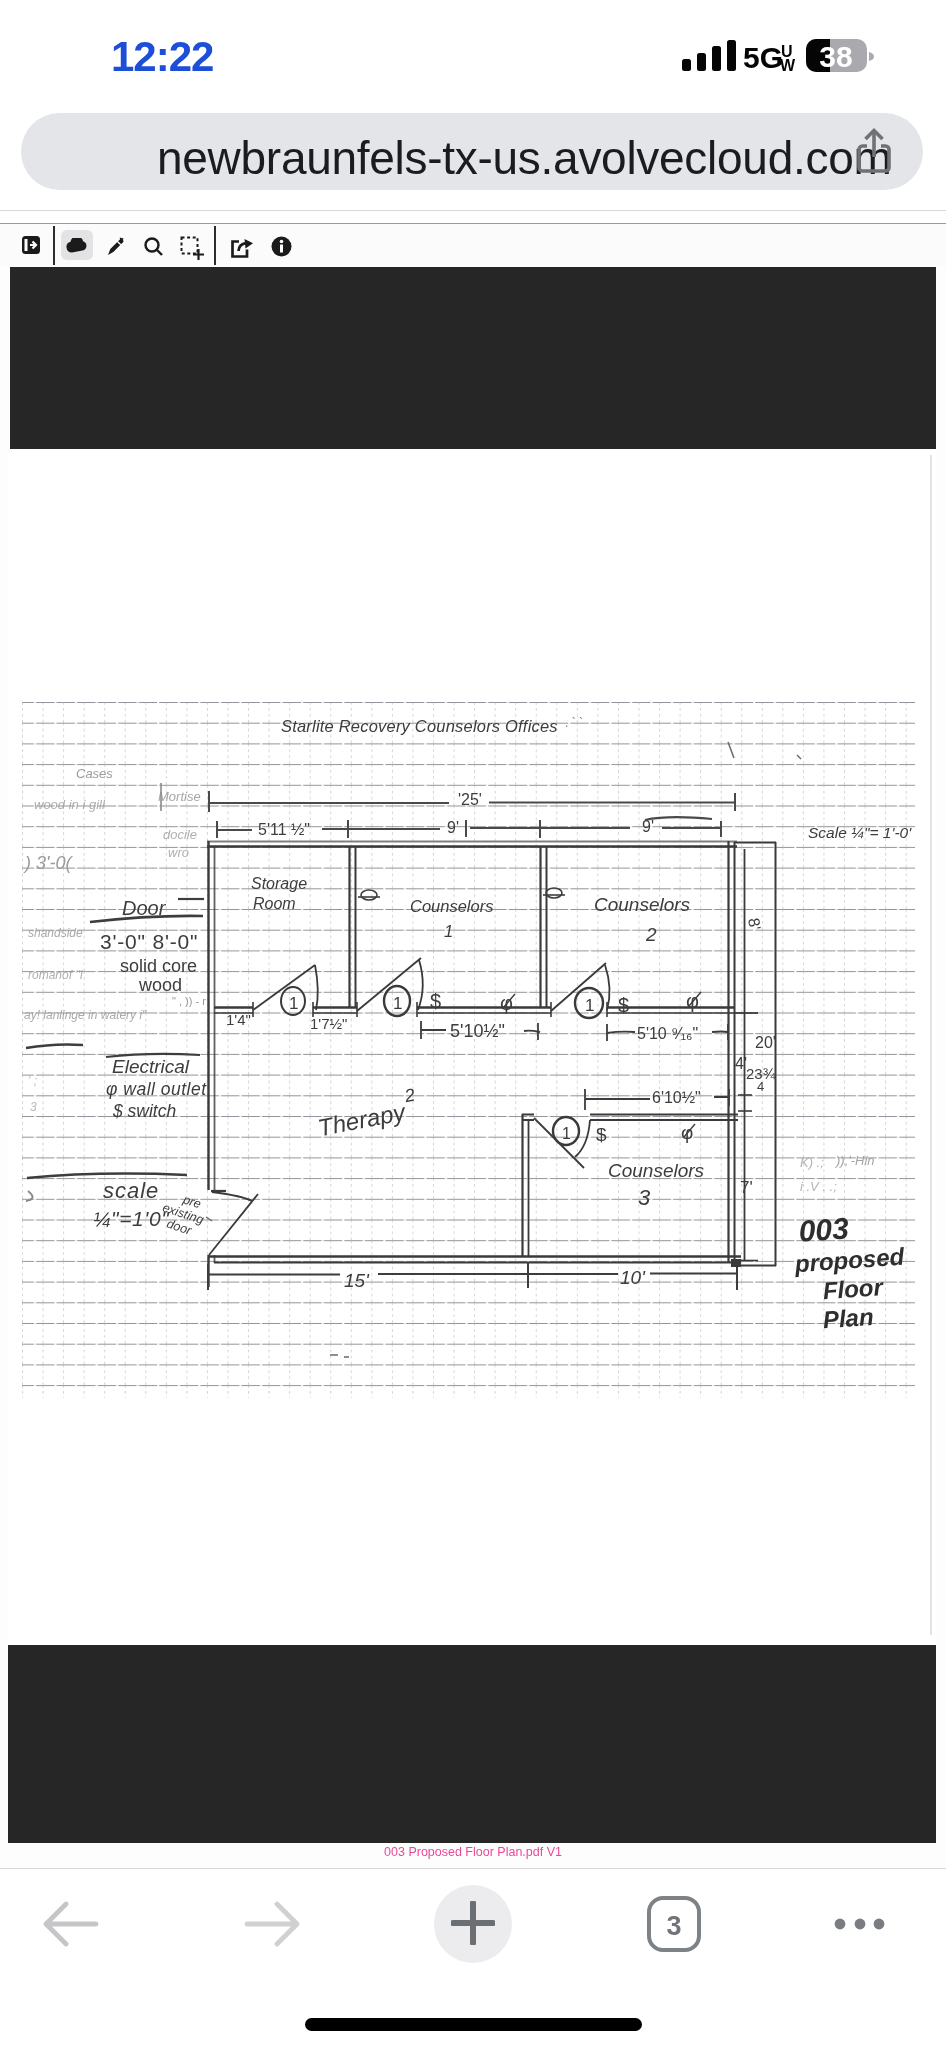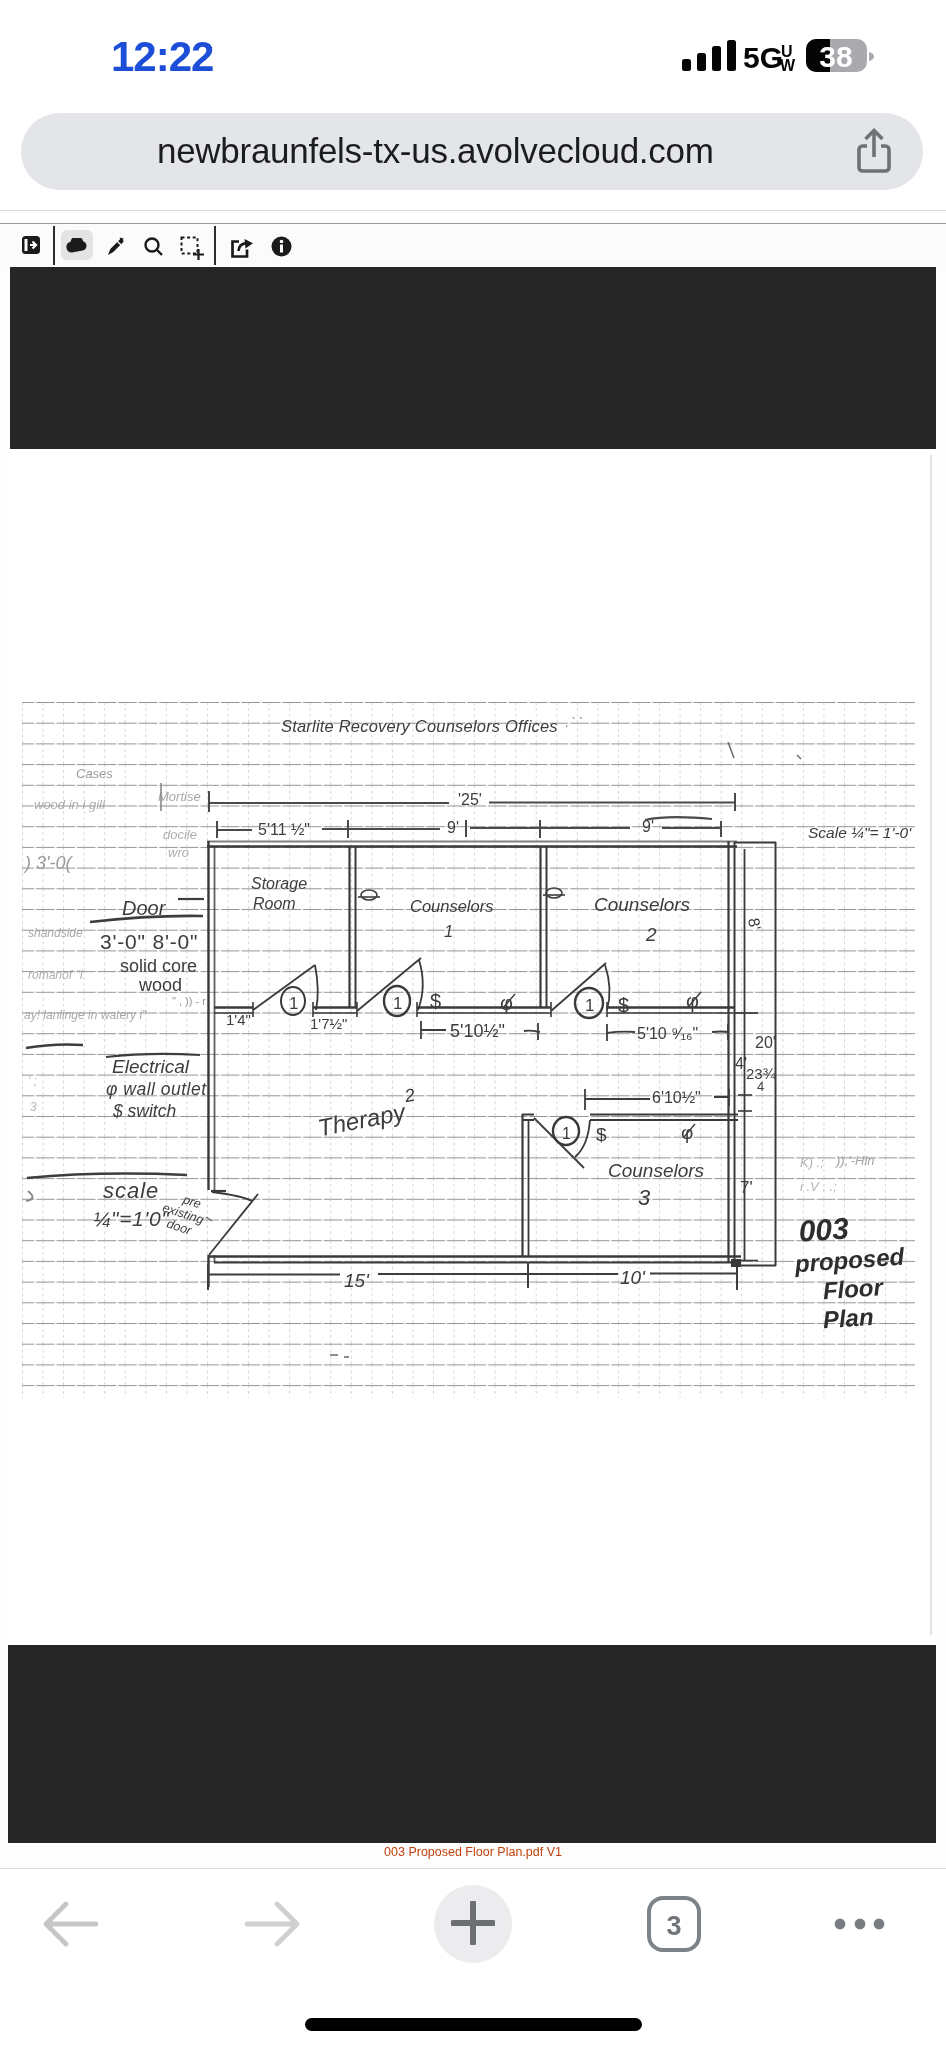--- a/index.html
+++ b/index.html
@@ -28,21 +28,21 @@
     <rect x="146" y="9" width="61" height="33" rx="10" fill="#aaaaae"></rect>
     <path d="M156 9 h14 v33 h-14 a10 10 0 0 1 -10 -10 v-13 a10 10 0 0 1 10 -10 z" fill="#050505"></path>
     <rect x="156" y="9" width="14" height="33" fill="#050505"></rect>
     <path d="M209 22 q5 1.5 5 4.5 q0 3 -5 4.5 z" fill="#aaaaae"></path>
     <text x="176" y="37" font-size="30px" font-weight="bold" fill="#ffffff" text-anchor="middle" font-family="Liberation Sans,sans-serif">38</text>
   </g>
 </svg>
 
 <div class="abs" style="left:21px;top:113px;width:902px;height:77px;border-radius:38.5px;background:#e3e5e9;"></div>
 
-<div class="abs" style="left:157px;top:131px;font-size:35px;color:#1b1c1e;letter-spacing:-0.28px;">newbraunfels-tx-us.avolvecloud.com</div>
+<div class="abs" style="left:157px;top:131px;font-size:46px;color:#1b1c1e;letter-spacing:-0.28px;">newbraunfels-tx-us.avolvecloud.com</div>
 
 <svg class="abs" style="left:848px;top:126px;" width="52" height="52" viewBox="0 0 52 52" fill="none" stroke="#6e7276" stroke-width="3.6">
   <path d="M13 22 h-0 a0 0 0 0 0 0 0 v0" stroke="none"></path>
   <path d="M19 20 h-4.5 a3.5 3.5 0 0 0 -3.5 3.5 v18 a3.5 3.5 0 0 0 3.5 3.5 h23 a3.5 3.5 0 0 0 3.5 -3.5 v-18 a3.5 3.5 0 0 0 -3.5 -3.5 h-4.5"></path>
   <path d="M26 31 v-26"></path>
   <path d="M17.5 13 l8.5 -8.5 l8.5 8.5"></path>
 </svg>
 
 <div class="abs" style="left:0;top:210px;width:946px;height:1px;background:#d8d8da;"></div>
 
@@ -382,21 +382,21 @@
     <path d="M797 306 l4 4"></path>
     <path d="M330 906 h8 M344 908 h5"></path>
     <path d="M206 768 l6 4"></path>
   </g>
 
   </g>
 </svg>
 
 <div class="abs" style="left:930px;top:455px;width:2px;height:1180px;background:#e3e3e5;"></div>
 
-<div class="abs" style="left:0;top:1845px;width:946px;text-align:center;font-size:12.5px;color:#c2410c;">003 Proposed Floor Plan.pdf V1</div>
+<div class="abs" style="left:0;top:1845px;width:946px;text-align:center;font-size:12.5px;color:#ec4899;">003 Proposed Floor Plan.pdf V1</div>
 
 <div class="abs" style="left:8px;top:1645px;width:928px;height:198px;background:#262627;"></div>
 
 <div class="abs" style="left:0;top:1868px;width:946px;height:1px;background:#d8d8da;"></div>
 
 <svg class="abs" style="left:43px;top:1901px;" width="56" height="46" viewBox="0 0 56 46" fill="none" stroke="#c6c6c8" stroke-width="4.8" stroke-linecap="round" stroke-linejoin="round">
   <path d="M53 23 H5 M23 3 L3 23 L23 43"></path>
 </svg>
 
 <svg class="abs" style="left:244px;top:1901px;" width="56" height="46" viewBox="0 0 56 46" fill="none" stroke="#d0d0d2" stroke-width="4.8" stroke-linecap="round" stroke-linejoin="round">

